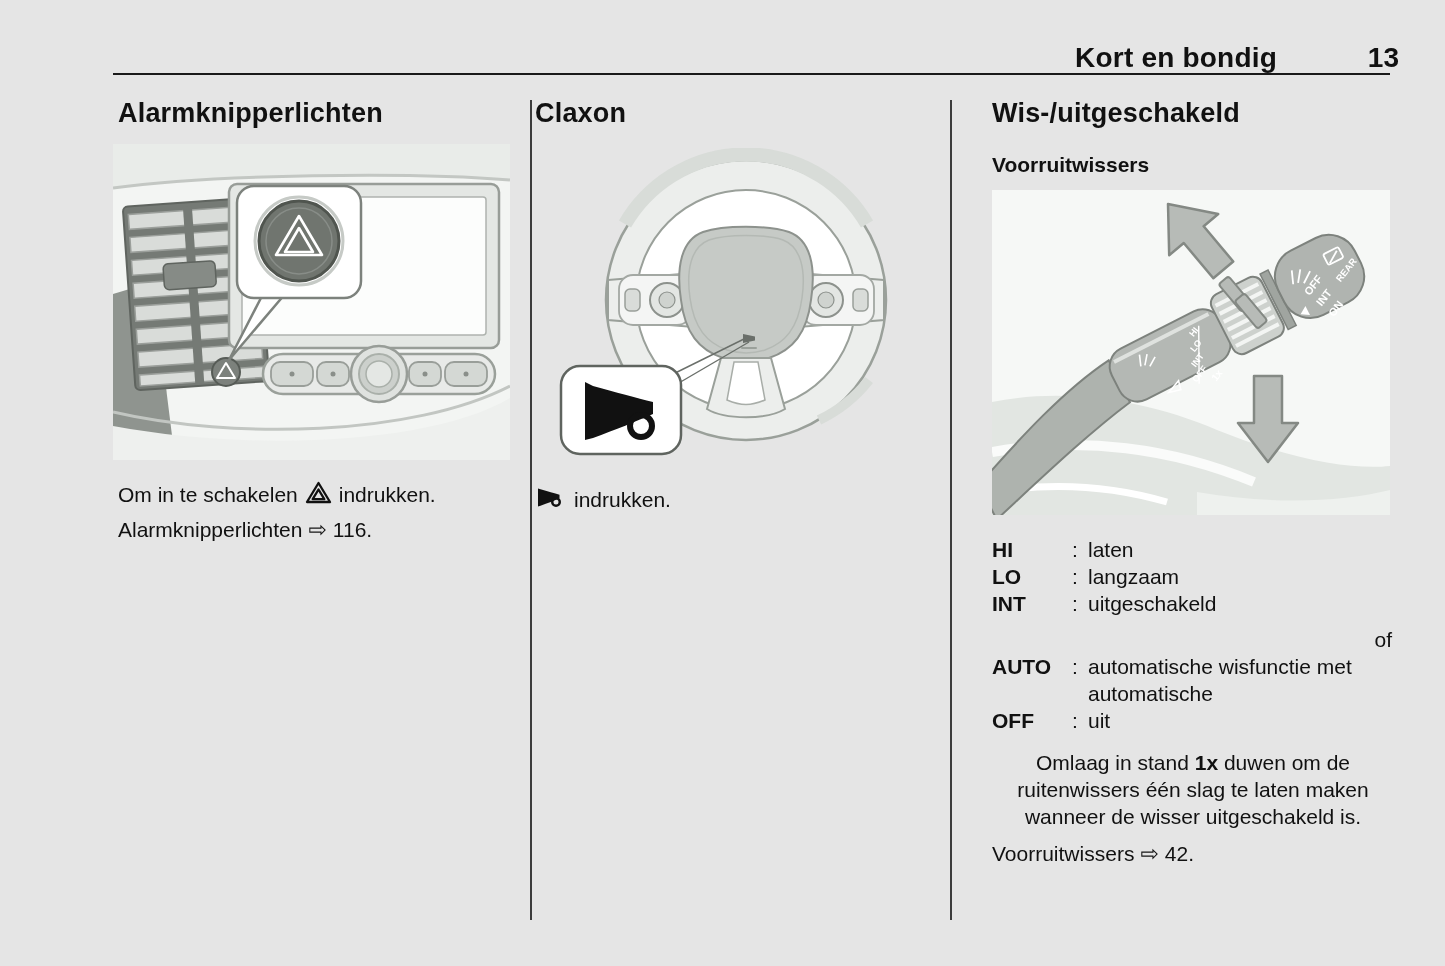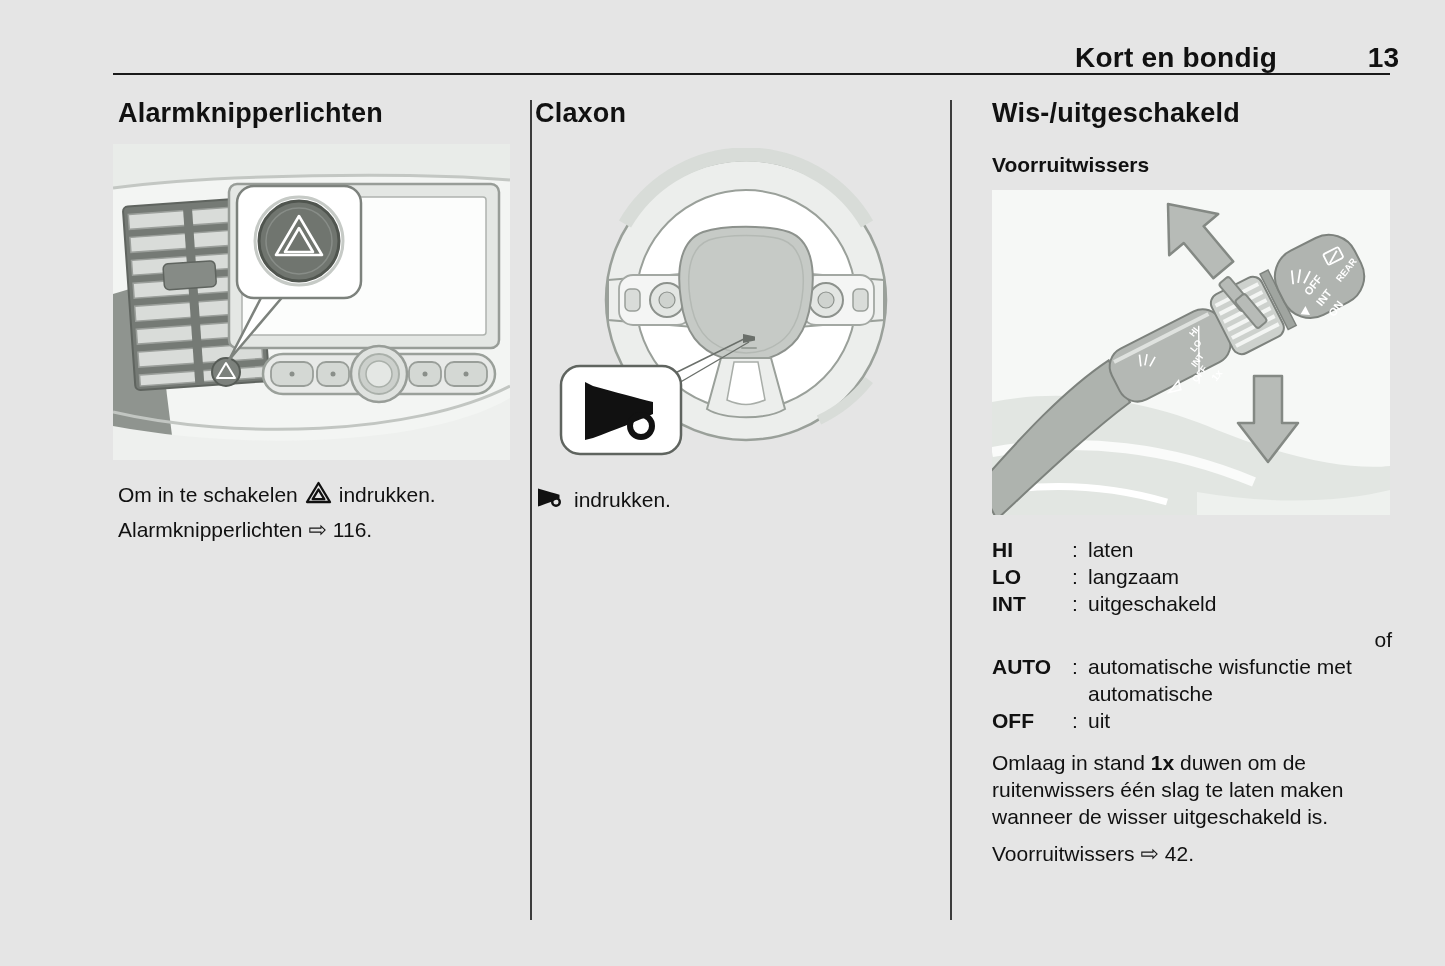--- a/index.html
+++ b/index.html
@@ -27,21 +27,21 @@
   .inline-ico{display:inline-block;margin:0 7px;flex:0 0 auto;}
   .ref-arrow{margin:0 6px;font-size:22px;}
 
   
   .def-list{position:absolute;left:992px;top:536px;width:400px;display:grid;
             grid-template-columns:80px 16px 1fr;font-size:21px;line-height:27px;}
   .def-list .t{font-weight:bold;}
   .def-list .sp{padding-top:9px;text-align:right;}
   .def-row{display:contents;}
 
-  .para{position:absolute;left:992px;top:749px;width:402px;font-size:21px;line-height:27px;}
+  .para{position:absolute;left:992px;top:749px;width:402px;font-size:21px;line-height:27px;text-align:center;}
   .para b{font-weight:bold;}
   .refline{position:absolute;left:992px;top:841px;font-size:21px;display:flex;align-items:center;white-space:nowrap;}
 </style>
 </head>
 <body>
 
 <div class="page">
 
   <div class="hdr-title">Kort en bondig</div>
   <div class="hdr-page">13</div>

